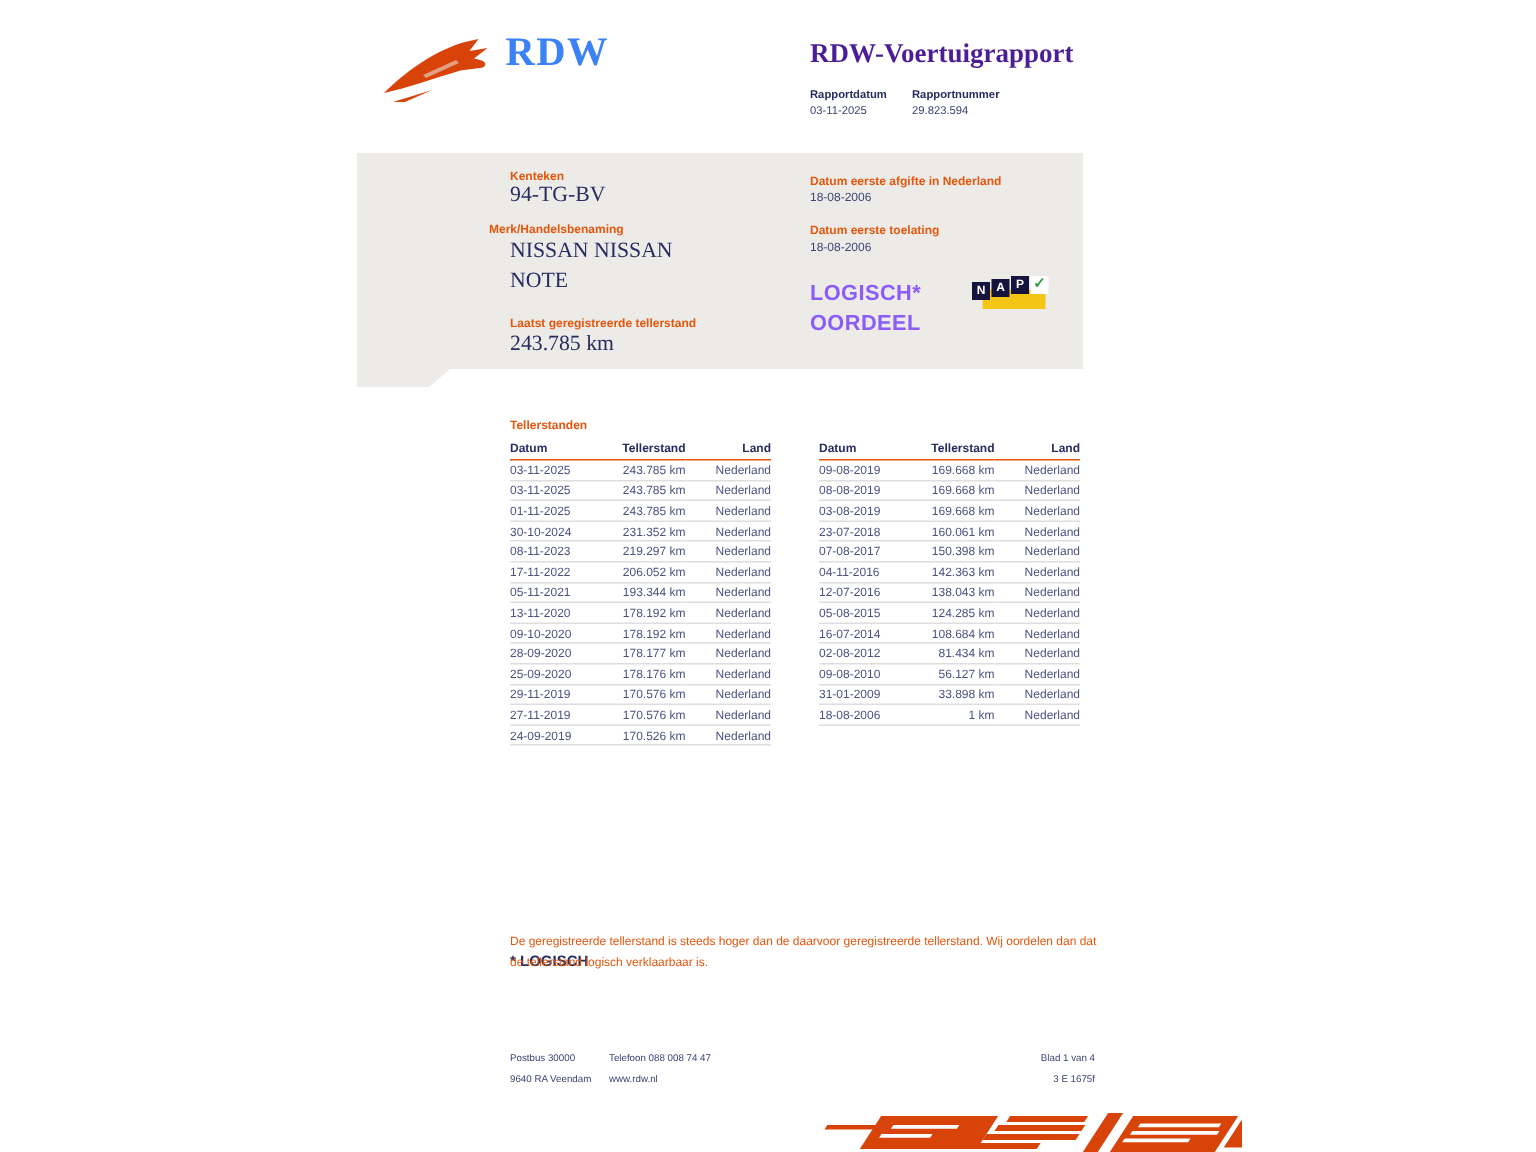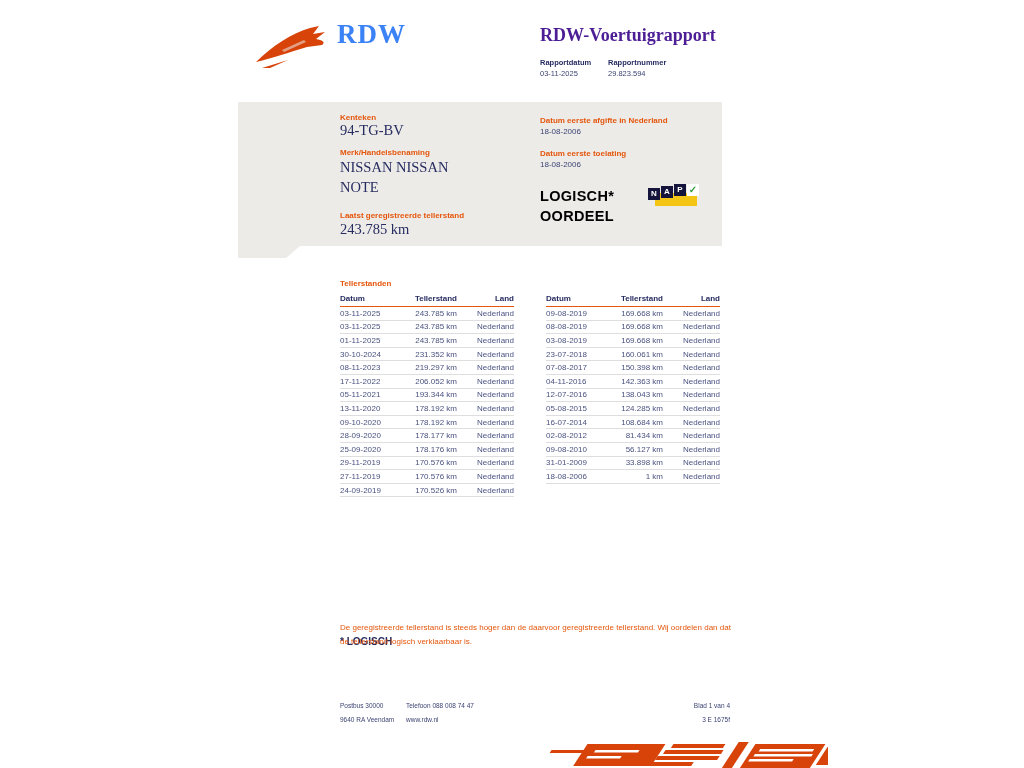--- a/index.html
+++ b/index.html
@@ -12,21 +12,21 @@
   #report-title { position:absolute; left:540px; top:25px; font-family:"Liberation Serif", serif; font-size:18px; font-weight:700; color:#4c1d95; }
   .hdr-label { position:absolute; top:58px; font-size:7.5px; font-weight:700; color:#262C60; }
   .hdr-value { position:absolute; top:69px; font-size:7.5px; color:#3C4473; }
 
   
   #vehicle-panel { position:absolute; left:238px; top:102px; width:484px; height:156px; background:#EDEBE8;
     clip-path: polygon(0 0, 484px 0, 484px 144px, 62px 144px, 48px 156px, 0 156px); }
   .panel-label { position:absolute; font-size:8px; font-weight:700; color:#E4560C; }
   .panel-value { position:absolute; font-family:"Liberation Serif", serif; font-size:14.5px; color:#262C60; }
   .panel-small { position:absolute; font-size:8px; color:#3C4473; }
-  #verdict { position:absolute; left:302px; top:84px; font-size:14.5px; font-weight:700; color:#000000; line-height:20px; letter-spacing:.3px; }
+  #verdict { position:absolute; left:302px; top:84px; font-size:14.5px; font-weight:700; color:#8b5cf6; line-height:20px; letter-spacing:.3px; }
 
   
   #nap { position:absolute; left:410px; top:82px; width:50px; height:24px; }
   #nap .nap-yellow { position:absolute; left:7px; top:9px; width:42px; height:13px; background:#F5C515; }
   #nap .nap-box { position:absolute; width:12px; height:12px; background:#14143C; color:#fff; font-size:8px; font-weight:700; text-align:center; line-height:12px; }
   #nap .nap-check { position:absolute; width:12px; height:12px; background:#fff; color:#2E9E3A; font-size:10px; font-weight:700; text-align:center; line-height:12px; }
 
   
   #tables-title { position:absolute; left:340px; top:279px; font-size:8px; font-weight:700; color:#E4560C; }
   .odo-table { position:absolute; top:292px; border-collapse:collapse; table-layout:fixed; font-size:8px; color:#4A5280; }
@@ -62,21 +62,21 @@
 
   <div id="report-title">RDW-Voertuigrapport</div>
   <div class="hdr-label" style="left:540px;">Rapportdatum</div>
   <div class="hdr-label" style="left:608px;">Rapportnummer</div>
   <div class="hdr-value" style="left:540px;">03-11-2025</div>
   <div class="hdr-value" style="left:608px;">29.823.594</div>
 
   <div id="vehicle-panel">
     <div class="panel-label" style="left:102px; top:11px;">Kenteken</div>
     <div class="panel-value" style="left:102px; top:20px;">94-TG-BV</div>
-    <div class="panel-label" style="left:102px; top:46px;">Merk/Handelsbenaming</div>
+    <div class="panel-label" style="left:88px; top:46px;">Merk/Handelsbenaming</div>
     <div class="panel-value" style="left:102px; top:57px;text-align:center;">NISSAN NISSAN</div>
     <div class="panel-value" style="left:102px; top:77px;">NOTE</div>
     <div class="panel-label" style="left:102px; top:109px;">Laatst geregistreerde tellerstand</div>
     <div class="panel-value" style="left:102px; top:119px;">243.785 km</div>
 
     <div class="panel-label" style="left:302px; top:14px;">Datum eerste afgifte in Nederland</div>
     <div class="panel-small" style="left:302px; top:25px;">18-08-2006</div>
     <div class="panel-label" style="left:302px; top:47px;">Datum eerste toelating</div>
     <div class="panel-small" style="left:302px; top:58px;">18-08-2006</div>
 

